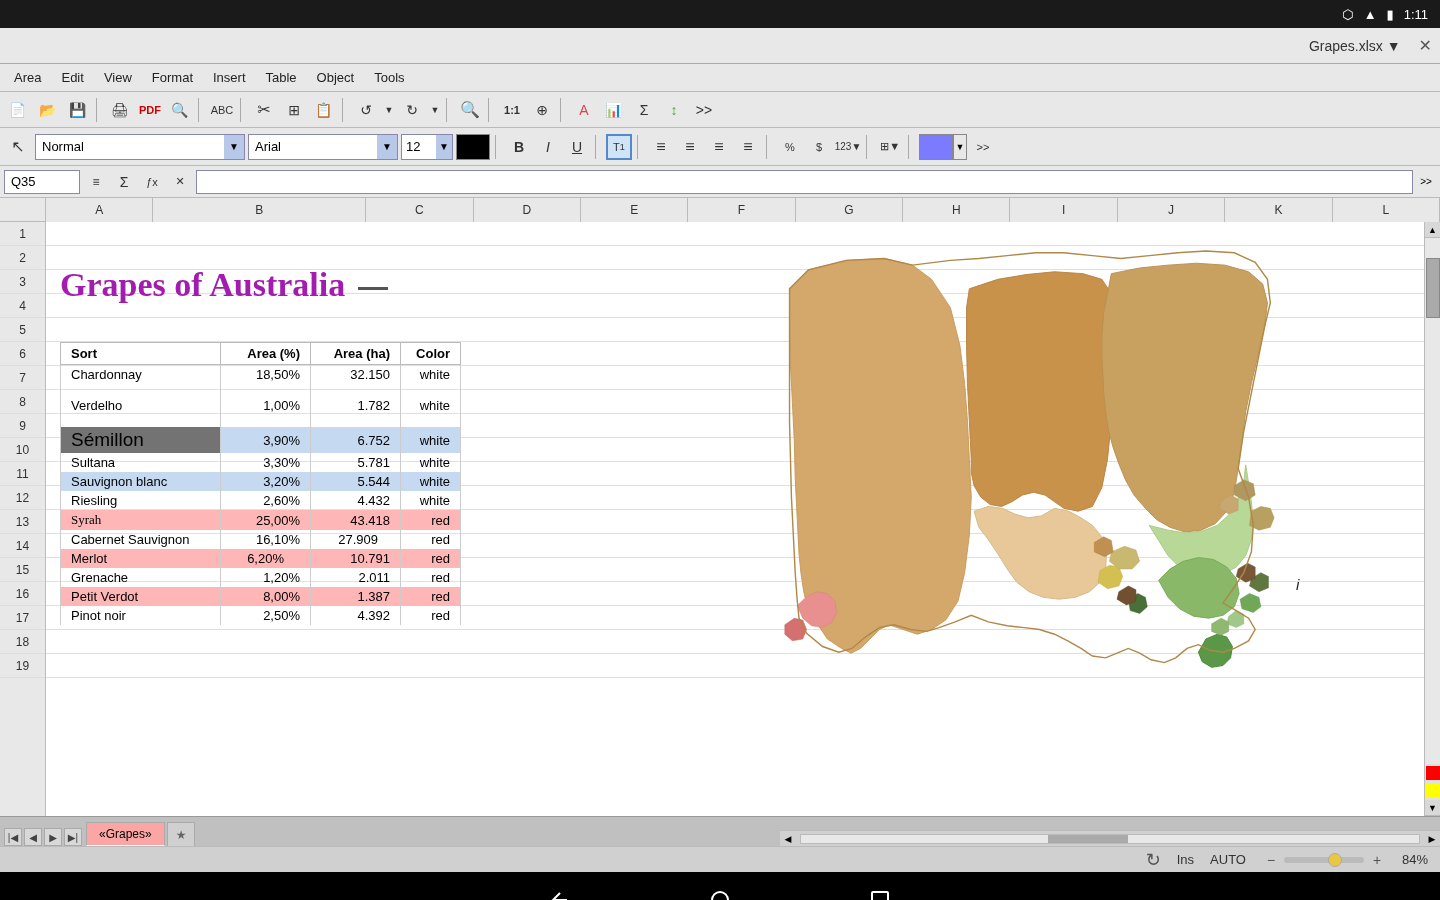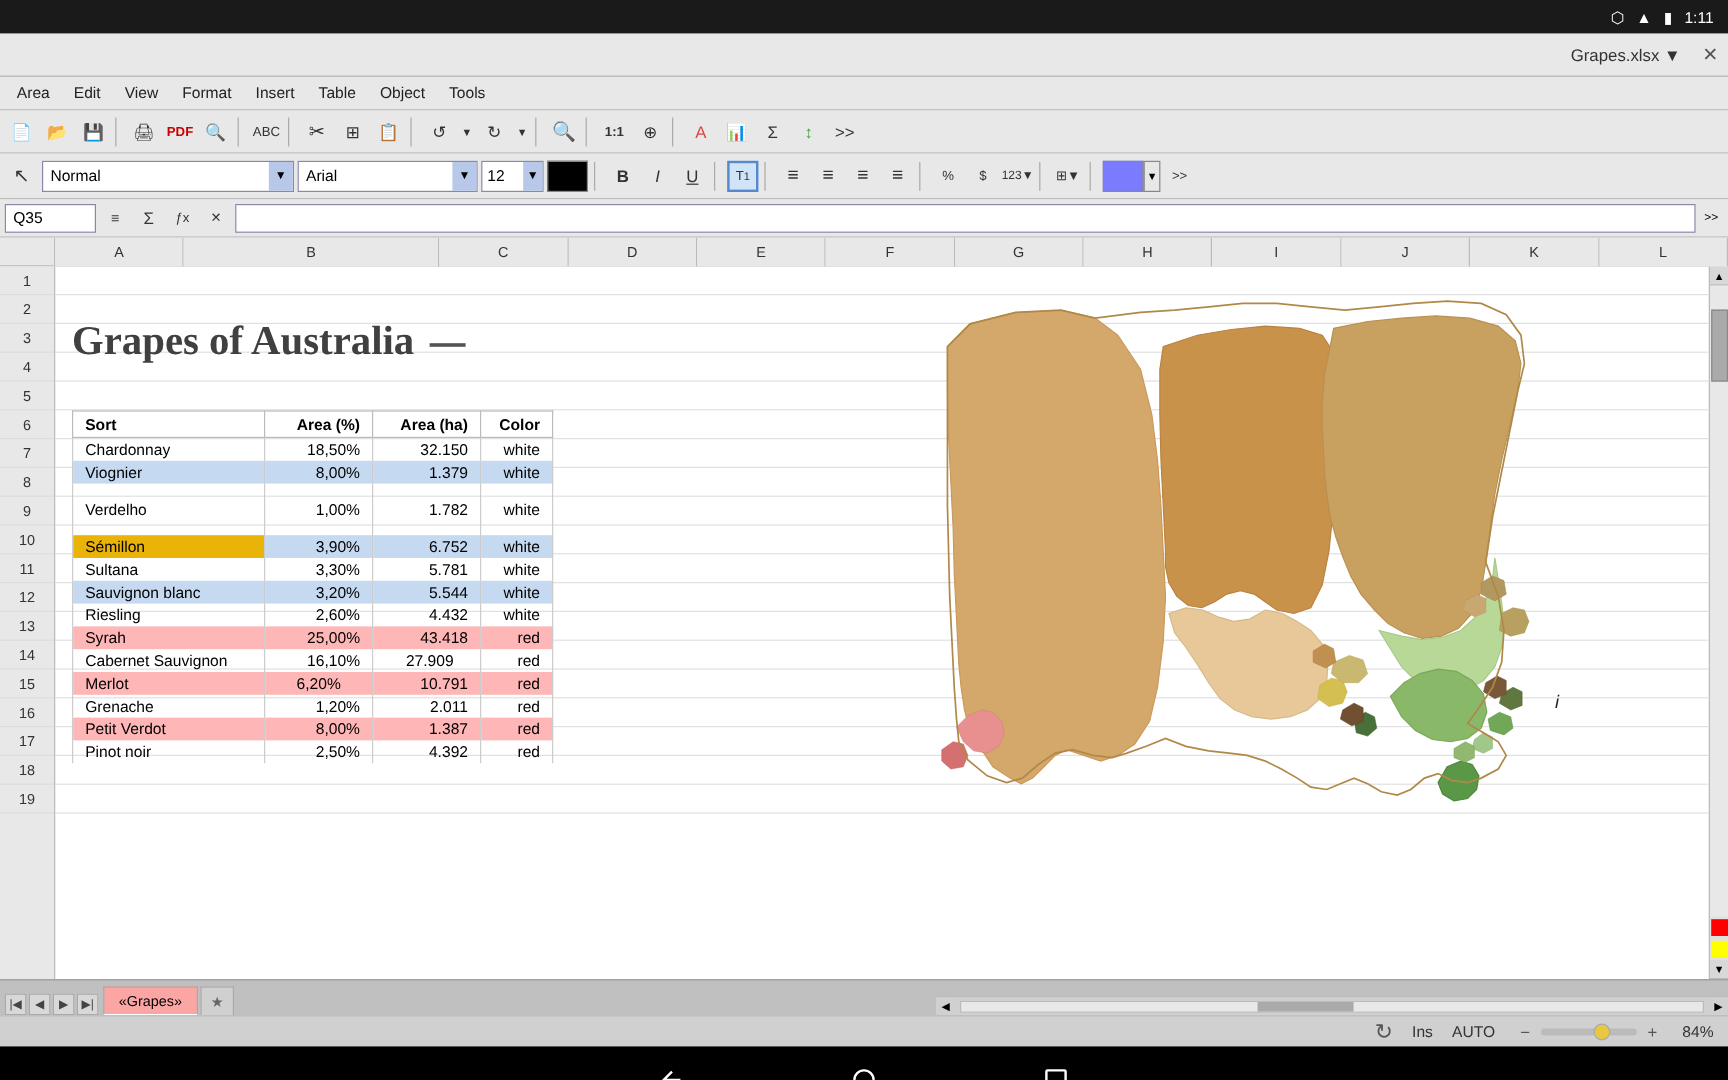--- a/index.html
+++ b/index.html
@@ -744,21 +744,21 @@
             <div style="height:24px;border-bottom:1px solid #e0e0e0;"></div>
             <div style="height:24px;border-bottom:1px solid #e0e0e0;"></div>
             <div style="height:24px;border-bottom:1px solid #e0e0e0;"></div>
             <div style="height:24px;border-bottom:1px solid #e0e0e0;"></div>
             <div style="height:24px;border-bottom:1px solid #e0e0e0;"></div>
             <div style="height:24px;border-bottom:1px solid #e0e0e0;"></div>
             <div style="height:24px;border-bottom:1px solid #e0e0e0;"></div>
             <div style="height:24px;border-bottom:1px solid #e0e0e0;"></div>
           </div>
 
-          <div style="position:absolute;top:44px;left:14px;font-size:34px;font-weight:bold;color:#404040;font-family:serif;">
+          <div style="position:absolute;top:44px;left:14px;font-size:34px;font-weight:bold;color:#a21caf;font-family:serif;">
             <span>Grapes of Australia</span>
             <span style="display:inline-block;width:30px;height:3px;background:#555;vertical-align:middle;margin-left:4px;"></span>
           </div>
 
           <table class="data-table" style="position:absolute;top:120px;left:14px;border-collapse:collapse;">
             <thead>
               <tr>
                 <th style="font-size:13px;font-weight:bold;padding:3px 10px;border:1px solid #bbb;background:#fff;text-align:left;min-width:160px;">Sort</th>
                 <th style="font-size:13px;font-weight:bold;padding:3px 10px;border:1px solid #bbb;background:#fff;text-align:right;min-width:90px;">Area (%)</th>
                 <th style="font-size:13px;font-weight:bold;padding:3px 10px;border:1px solid #bbb;background:#fff;text-align:right;min-width:90px;">Area (ha)</th>
@@ -766,33 +766,27 @@
               </tr>
             </thead>
             <tbody id="table-body">
             <tr>
       <td style="font-size:13px;padding:2px 10px;border-left:1px solid #ccc;border-right:1px solid #ccc;min-width:160px;">Chardonnay</td>
       <td style="font-size:13px;padding:2px 10px;text-align:right;border-left:1px solid #ccc;border-right:1px solid #ccc;min-width:90px;">18,50%</td>
       <td style="font-size:13px;padding:2px 10px;text-align:right;border-left:1px solid #ccc;border-right:1px solid #ccc;min-width:90px;">32.150</td>
       <td style="font-size:13px;padding:2px 10px;text-align:right;border-left:1px solid #ccc;border-right:1px solid #ccc;min-width:60px;">white</td>
     </tr>
                 <tr>
-      <td style="font-size:13px;padding:2px 10px;border-left:1px solid #ccc;border-right:1px solid #ccc;min-width:160px;background:#c5d9f1;">Viognier</td>
-      <td style="font-size:13px;padding:2px 10px;text-align:right;border-left:1px solid #ccc;border-right:1px solid #ccc;min-width:90px;background:#c5d9f1;">8,00%</td>
-      <td style="font-size:13px;padding:2px 10px;text-align:right;border-left:1px solid #ccc;border-right:1px solid #ccc;min-width:90px;background:#c5d9f1;">1.379</td>
-      <td style="font-size:13px;padding:2px 10px;text-align:right;border-left:1px solid #ccc;border-right:1px solid #ccc;min-width:60px;background:#c5d9f1;">white</td>
-    </tr>
-                <tr>
       <td style="font-size:13px;padding:14px 10px;border-left:1px solid #ccc;border-right:1px solid #ccc;min-width:160px;">Verdelho</td>
       <td style="font-size:13px;padding:2px 10px;text-align:right;border-left:1px solid #ccc;border-right:1px solid #ccc;min-width:90px;">1,00%</td>
       <td style="font-size:13px;padding:2px 10px;text-align:right;border-left:1px solid #ccc;border-right:1px solid #ccc;min-width:90px;">1.782</td>
       <td style="font-size:13px;padding:2px 10px;text-align:right;border-left:1px solid #ccc;border-right:1px solid #ccc;min-width:60px;">white</td>
     </tr>
                 <tr>
-      <td style="font-size:13px;padding:2px 10px;border-left:1px solid #ccc;border-right:1px solid #ccc;min-width:160px;background:#eab308;">Sémillon</td>
+      <td style="font-size:19px;padding:2px 10px;border-left:1px solid #ccc;border-right:1px solid #ccc;min-width:160px;background:#737373;">Sémillon</td>
       <td style="font-size:13px;padding:2px 10px;text-align:right;border-left:1px solid #ccc;border-right:1px solid #ccc;min-width:90px;background:#c5d9f1;">3,90%</td>
       <td style="font-size:13px;padding:2px 10px;text-align:right;border-left:1px solid #ccc;border-right:1px solid #ccc;min-width:90px;background:#c5d9f1;">6.752</td>
       <td style="font-size:13px;padding:2px 10px;text-align:right;border-left:1px solid #ccc;border-right:1px solid #ccc;min-width:60px;background:#c5d9f1;">white</td>
     </tr>
                 <tr>
       <td style="font-size:13px;padding:2px 10px;border-left:1px solid #ccc;border-right:1px solid #ccc;min-width:160px;">Sultana</td>
       <td style="font-size:13px;padding:2px 10px;text-align:right;border-left:1px solid #ccc;border-right:1px solid #ccc;min-width:90px;">3,30%</td>
       <td style="font-size:13px;padding:2px 10px;text-align:right;border-left:1px solid #ccc;border-right:1px solid #ccc;min-width:90px;">5.781</td>
       <td style="font-size:13px;padding:2px 10px;text-align:right;border-left:1px solid #ccc;border-right:1px solid #ccc;min-width:60px;">white</td>
     </tr>
@@ -802,21 +796,21 @@
       <td style="font-size:13px;padding:2px 10px;text-align:right;border-left:1px solid #ccc;border-right:1px solid #ccc;min-width:90px;background:#c5d9f1;">5.544</td>
       <td style="font-size:13px;padding:2px 10px;text-align:right;border-left:1px solid #ccc;border-right:1px solid #ccc;min-width:60px;background:#c5d9f1;">white</td>
     </tr>
                 <tr>
       <td style="font-size:13px;padding:2px 10px;border-left:1px solid #ccc;border-right:1px solid #ccc;min-width:160px;">Riesling</td>
       <td style="font-size:13px;padding:2px 10px;text-align:right;border-left:1px solid #ccc;border-right:1px solid #ccc;min-width:90px;">2,60%</td>
       <td style="font-size:13px;padding:2px 10px;text-align:right;border-left:1px solid #ccc;border-right:1px solid #ccc;min-width:90px;">4.432</td>
       <td style="font-size:13px;padding:2px 10px;text-align:right;border-left:1px solid #ccc;border-right:1px solid #ccc;min-width:60px;">white</td>
     </tr>
                 <tr>
-      <td style="font-size:13px;padding:2px 10px;border-left:1px solid #ccc;border-right:1px solid #ccc;min-width:160px;background:#ffb6b6;">Syrah</td>
+      <td style="font-size:13px;padding:2px 10px;border-left:1px solid #ccc;border-right:1px solid #ccc;min-width:160px;background:#ffb6b6;font-family:Liberation Serif, serif;">Syrah</td>
       <td style="font-size:13px;padding:2px 10px;text-align:right;border-left:1px solid #ccc;border-right:1px solid #ccc;min-width:90px;background:#ffb6b6;">25,00%</td>
       <td style="font-size:13px;padding:2px 10px;text-align:right;border-left:1px solid #ccc;border-right:1px solid #ccc;min-width:90px;background:#ffb6b6;">43.418</td>
       <td style="font-size:13px;padding:2px 10px;text-align:right;border-left:1px solid #ccc;border-right:1px solid #ccc;min-width:60px;background:#ffb6b6;">red</td>
     </tr>
                 <tr>
       <td style="font-size:13px;padding:2px 10px;border-left:1px solid #ccc;border-right:1px solid #ccc;min-width:160px;">Cabernet Sauvignon</td>
       <td style="font-size:13px;padding:2px 10px;text-align:right;border-left:1px solid #ccc;border-right:1px solid #ccc;min-width:90px;">16,10%</td>
       <td style="font-size:13px;padding:2px 22px;text-align:right;border-left:1px solid #ccc;border-right:1px solid #ccc;min-width:90px;">27.909</td>
       <td style="font-size:13px;padding:2px 10px;text-align:right;border-left:1px solid #ccc;border-right:1px solid #ccc;min-width:60px;">red</td>
     </tr>

